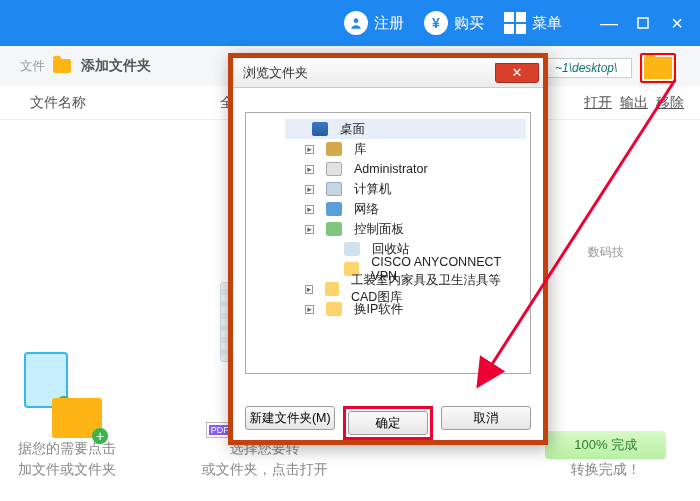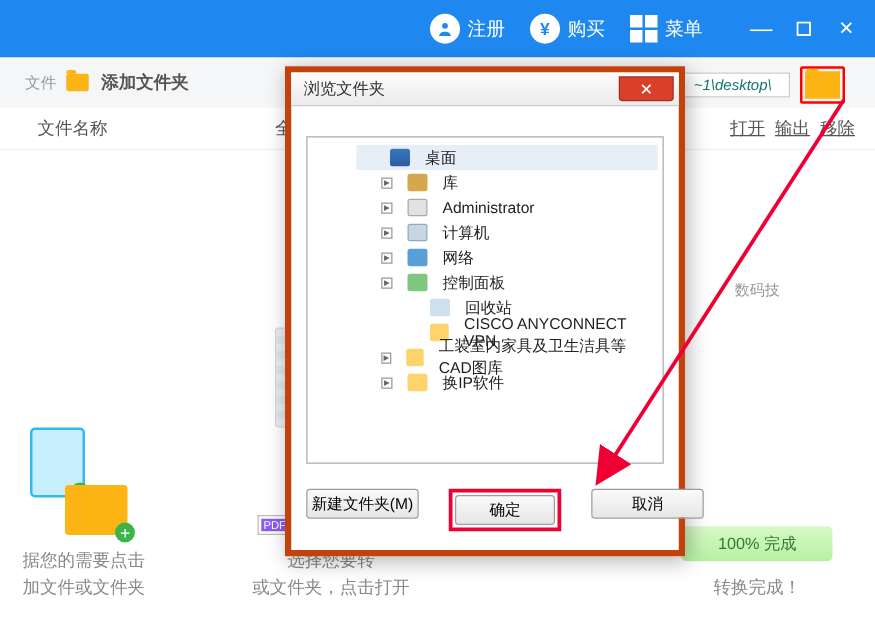--- a/index.html
+++ b/index.html
@@ -21,21 +21,21 @@
   .toolbar-right { position: absolute; right: 24px; top: 48px; height: 40px; display: flex; align-items: center; gap: 8px; font-size: 13px; color: #0f766e; font-style: italic; }
   .path-box { background: #fff; border: 1px solid #ccc; padding: 2px 8px; font-size: 12px; width: 86px; overflow: hidden; white-space: nowrap; }
   .big-folder { width: 28px; height: 22px; background: #fdb515; border-radius: 2px; position: relative; border: 2px solid red; box-sizing: content-box; padding: 2px; background-clip: content-box; }
   .big-folder::before { content:""; position:absolute; top:0px; left:3px; width:10px; height:3px; background:#fdb515; border-radius:2px 2px 0 0;}
 
   .cols { display: flex; align-items: center; height: 34px; padding: 0 16px 0 30px; font-size: 14px; color: #555; border-bottom: 1px solid #eee; }
   .cols .left { flex: 0 0 150px; }
   .cols .right { margin-left: auto; display: flex; gap: 8px; text-decoration: underline; }
 
   .main { display: flex; padding: 10px 14px; gap: 10px; font-size: 13px; color: #555; height: 380px; position: relative; }
-  .pane { flex: 1; display: flex; flex-direction: column; align-items: center; justify-content: flex-end; text-align: center; padding: 10px 4px; gap: 10px; }
+  .pane { flex: 1; display: flex; flex-direction: column; align-items: center; justify-content: flex-end; text-align: center; padding: 10px 4px; gap: 0; }
   .ph-img { width: 90px; height: 90px; display:flex; align-items:center; justify-content:center; }
   .doc-icons { position: relative; width: 90px; height: 90px; }
   .doc1 { position:absolute; top:4px; left:6px; width:44px; height:56px; background:#c7eefd; border:2px solid #35b9ed; border-radius:4px;}
   .doc1::after { content:"+"; position:absolute; right:-6px; bottom:-6px; width:16px; height:16px; background:#3bb54a; color:#fff; border-radius:50%; font-size:14px; line-height:16px; text-align:center;}
   .doc2 { position:absolute; bottom:0; right:6px; width:50px; height:40px; background:#fdb515; border-radius:3px;}
   .doc2::after { content:"+"; position:absolute; right:-6px; bottom:-6px; width:16px; height:16px; background:#3bb54a; color:#fff; border-radius:50%; font-size:14px; line-height:16px; text-align:center;}
   .hint { line-height: 1.5; font-size: 14px; color: #888; }
   .pdf-bar { width: 118px; font-size: 10px; background:#fff; border:1px solid #bbb; padding:0 2px; display:flex; align-items:center; gap:2px; margin-top:60px;}
   .pdf-tag { background:#8b5cf6; color:#fff; font-size:9px; padding:0 2px; }
   .blur-block { width:90px; height:80px; background: repeating-linear-gradient(#eaeff3 0 6px,#dfe6ee 6px 12px); border:1px solid #cfd8e2; border-radius:3px; filter: blur(0.6px);}
@@ -56,21 +56,21 @@
   .spacer { width:11px; display:inline-block;}
   .ticon { width:16px; height:14px; display:inline-block; border-radius:2px;}
   .i-desktop { background: linear-gradient(#3a76c4,#2a5da0); }
   .i-lib { background:#d5a84e; }
   .i-user { background:#e2e2e2; border:1px solid #aaa;}
   .i-pc { background:#c8d6e4; border:1px solid #94a9bf;}
   .i-net { background:#5aa0d8;}
   .i-cp { background:#7fc77f;}
   .i-bin { background:#cfe0ef;}
   .i-folder { background:#fdd46b;}
-  .dlg-btns { display:flex; gap:24px; padding: 10px 12px 15px; }
+  .dlg-btns { display:flex; gap:8px; padding: 10px 12px 0; }
   .dlg-btn { min-width:90px; height:24px; font-size:12.5px; background:linear-gradient(#fafafa,#e6e6e6); border:1px solid #9c9c9c; border-radius:3px; cursor:pointer; }
   .ok-wrap { border:3px solid #e03; padding:2px; }
   .ok-wrap .dlg-btn { min-width:80px; }
 
   
   .arrow-svg { position:absolute; left:430px; top:74px; pointer-events:none; }
 
   .small-gray { color:#999; font-size:12.5px;}
 </style>
 </head>

